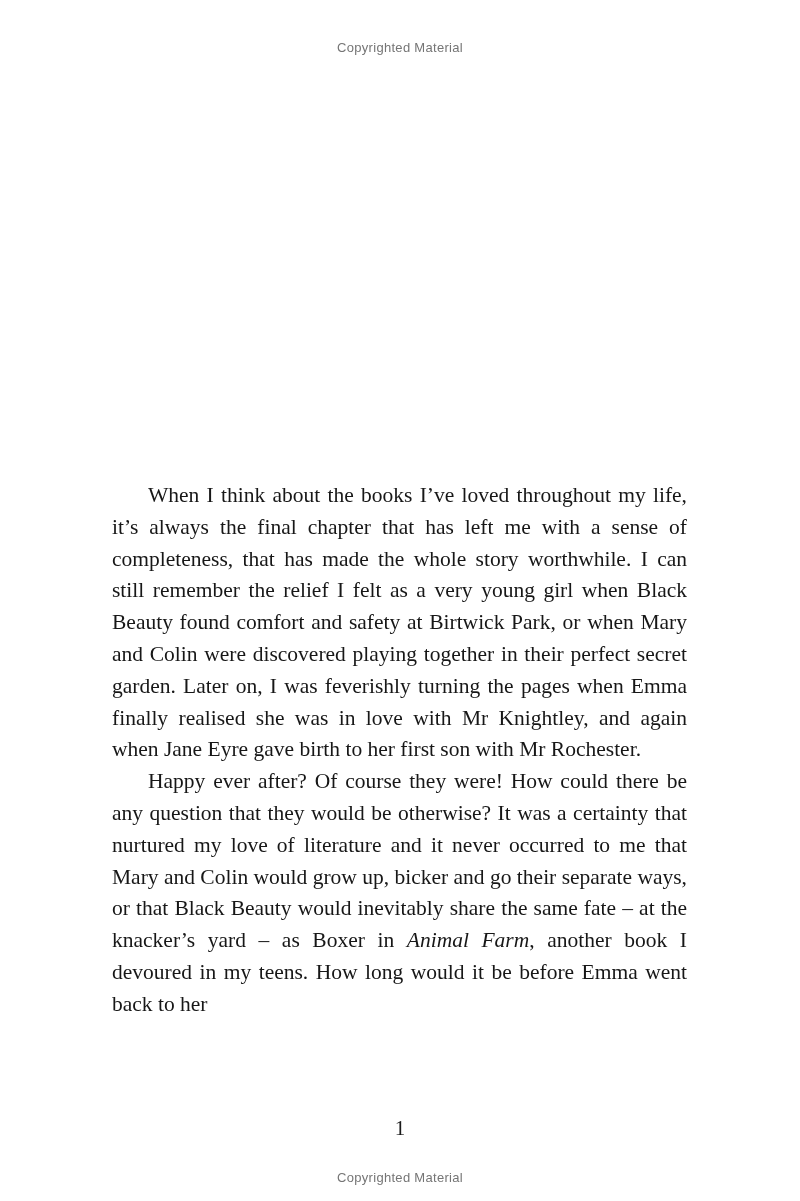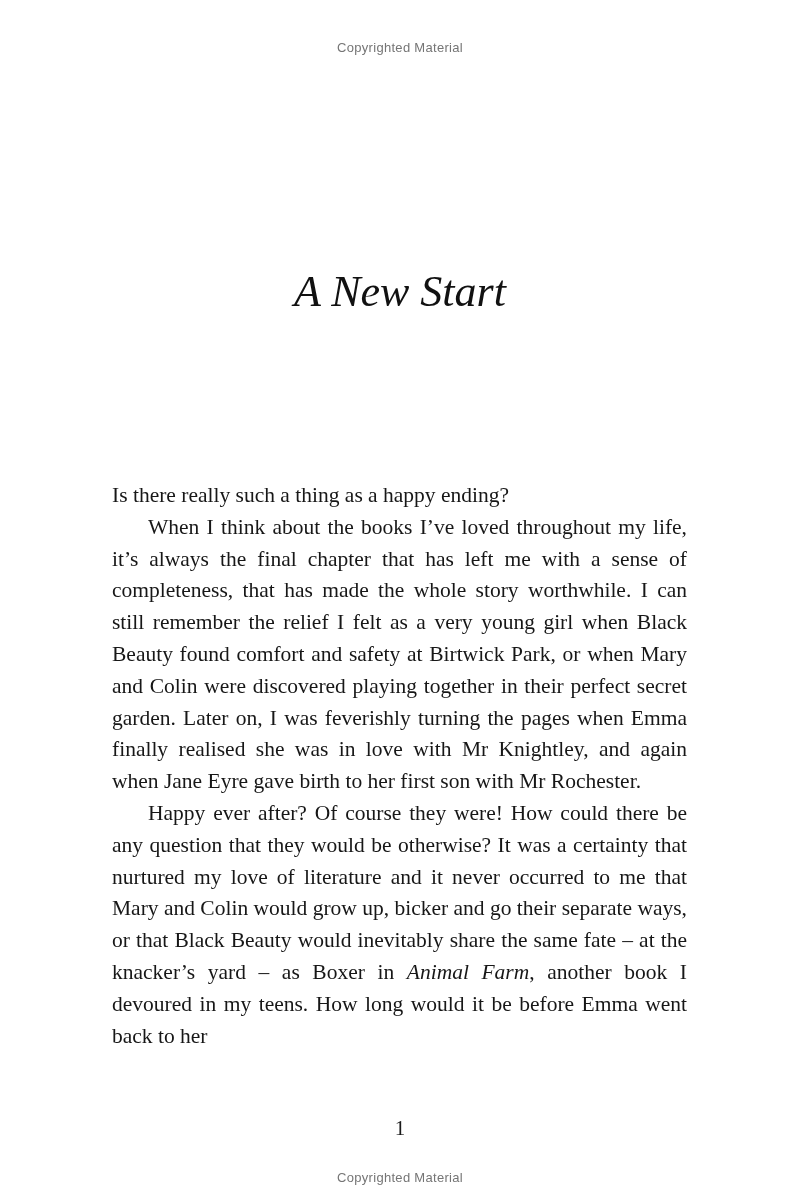--- a/index.html
+++ b/index.html
@@ -76,24 +76,22 @@
     color: #1b1b1b;
   }
 </style>
 </head>
 <body>
 
 <div class="page">
 
   <div class="copyright copyright-top">Copyrighted Material</div>
 
-  <h1 class="chapter-title">A New Start</h1>
 
   <div class="body-text">
-      <p><span>Is there really such a thing as a happy ending?</span></p>
       <p class="indent"><span>When I think about the books I’ve loved throughout my life, it’s always the final chapter that has left me with a sense of completeness, that has made the whole story worthwhile. I can still remember the relief I felt as a very young girl when Black Beauty found comfort and safety at Birtwick Park, or when Mary and Colin were discovered playing together in their perfect secret garden. Later on, I was feverishly turning the pages when Emma finally realised she was in love with Mr Knightley, and again when Jane Eyre gave birth to her first son with Mr Rochester.</span></p>
       <p class="indent"><span>Happy ever after? Of course they were! How could there be any question that they would be otherwise? It was a certainty that nurtured my love of literature and it never occurred to me that Mary and Colin would grow up, bicker and go their separate ways, or that Black Beauty would inevitably share the same fate – at the knacker’s yard – as Boxer in </span><em>Animal Farm</em><span>, another book I devoured in my teens. How long would it be before Emma went back to her</span></p>
     </div>
 
   <div class="page-number">1</div>
 
   <div class="copyright copyright-bottom">Copyrighted Material</div>
 
 </div>
 

